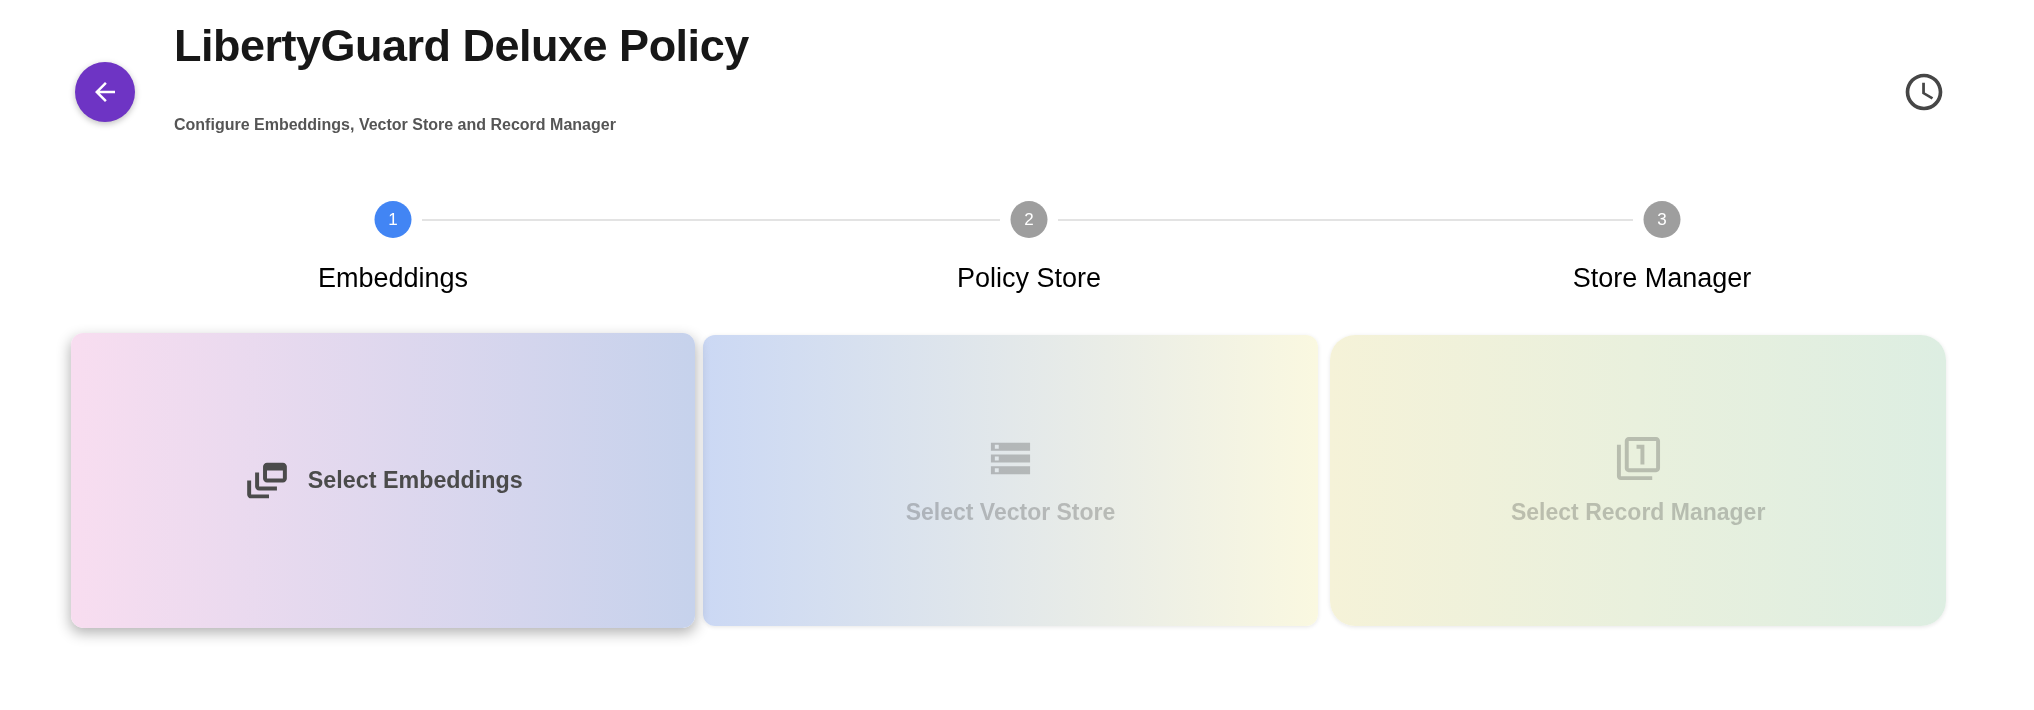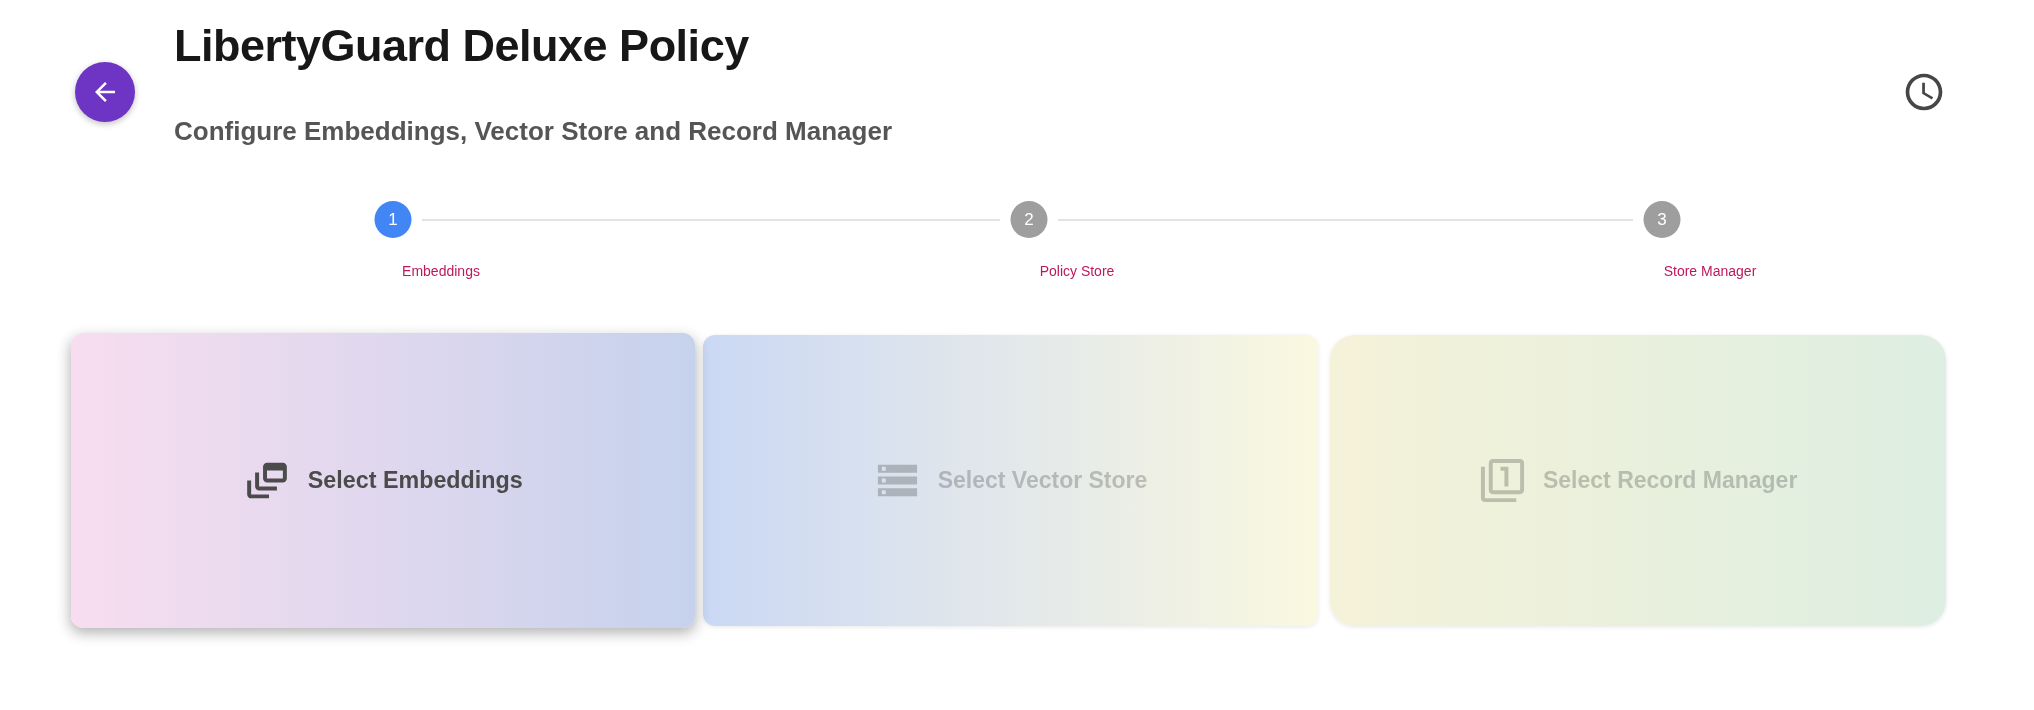--- a/index.html
+++ b/index.html
@@ -18,21 +18,21 @@
     color:#fff; padding:0;
   }
   .back-btn svg { width:30px; height:30px; }
   .page-title {
     position:absolute; left:174px; top:20px;
     font-size:45px; font-weight:700; color:#171717; letter-spacing:-0.5px;
     white-space:nowrap;
   }
   .page-subtitle {
     position:absolute; left:174px; top:116px;
-    font-size:26px; font-weight:700; color:#555555; white-space:nowrap;
+    font-size:16px; font-weight:700; color:#555555; white-space:nowrap;
   }
   .clock-btn {
     position:absolute; left:1902px; top:69px; width:46px; height:46px;
     background:none; border:none; padding:0; cursor:pointer; color:#464646;
   }
   .clock-btn svg { width:44px; height:44px; }
 
   
   .stepper { position:absolute; left:75px; top:201px; width:1871px; height:95px; }
   .step-circle {
@@ -40,21 +40,21 @@
     transform:translateX(-50%);
     display:flex; align-items:center; justify-content:center;
     color:#ffffff; font-size:17px; font-weight:400;
     background:#9e9e9e;
   }
   .step-circle.pos-0 { left:318px; }
   .step-circle.pos-1 { left:954px; }
   .step-circle.pos-2 { left:1587px; }
   .step-label {
     position:absolute; top:62px; transform:translateX(-50%);
-    font-size:14px; color:#be185d; white-space:nowrap;margin-left:48px;
+    font-size:27px; color:#000000; white-space:nowrap;
   }
   .step-label.pos-0 { left:318px; }
   .step-label.pos-1 { left:954px; }
   .step-label.pos-2 { left:1587px; }
   .connector { position:absolute; top:18px; border-top:2px solid #e3e3e3; height:0; }
   .connector.c-0 { left:347px;  width:578px; }
   .connector.c-1 { left:983px;  width:575px; }
 
   
   .cards {
@@ -69,20 +69,21 @@
   .option-card.active {
     color:#4b4b4b;
     box-shadow:0 5px 14px rgba(0,0,0,0.30);
     transform:scale(1.013);
     z-index:2;
   }
   .option-card.disabled {
     color:rgba(50,50,50,0.27);
     box-shadow:0 1px 4px rgba(0,0,0,0.10);
     cursor:default;
+    flex-direction:column;
   }
   .option-card .card-icon { width:47px; height:47px; flex:0 0 auto; }
   .option-card .card-icon svg { width:100%; height:100%; }
   .option-card .card-label { font-size:23px; font-weight:700; white-space:nowrap; }
 </style>
 </head>
 <body>
 
 <button class="back-btn" style="background: rgb(110, 52, 196);">
   <span style="display:flex;">

